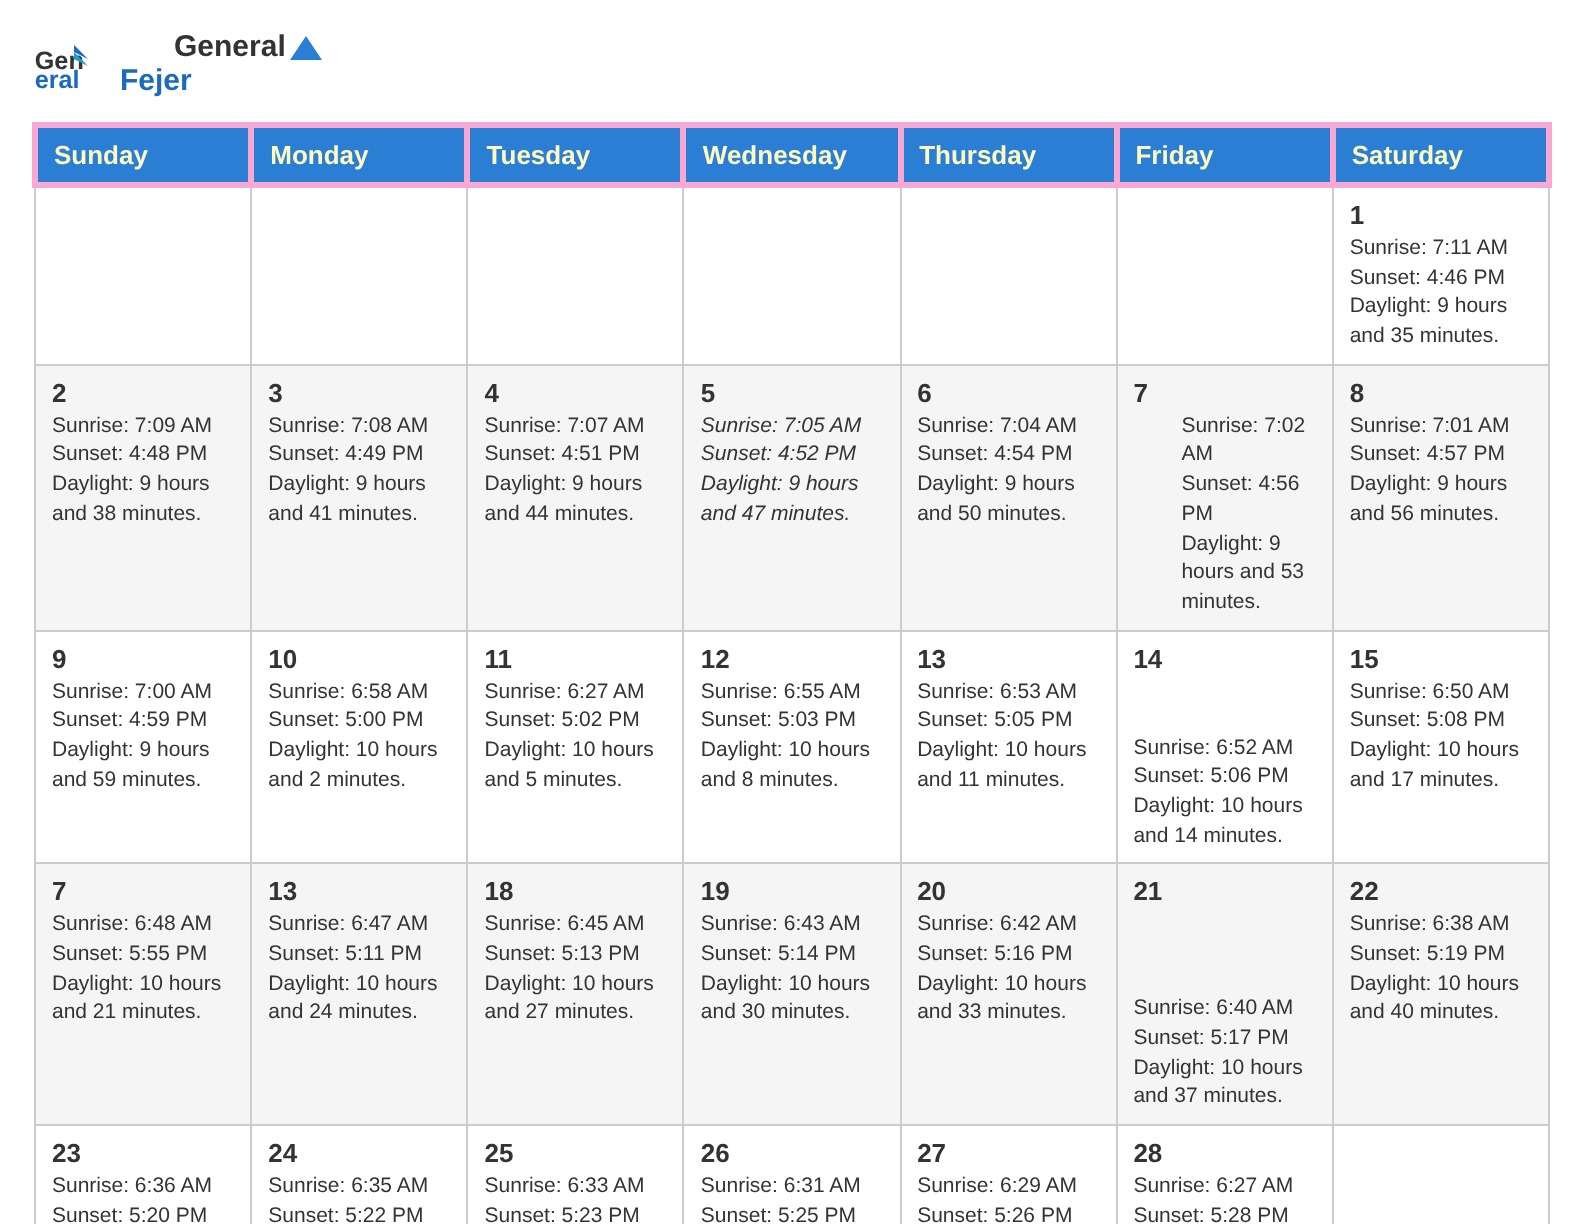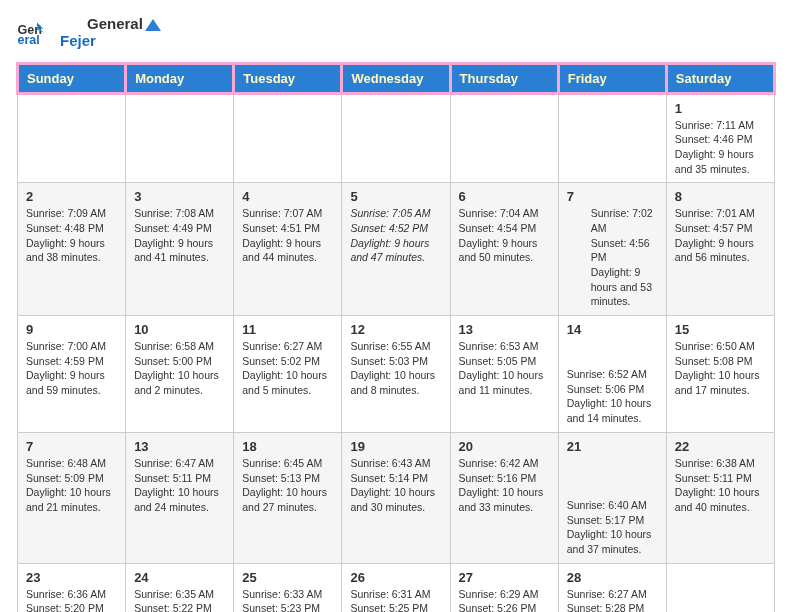--- a/index.html
+++ b/index.html
@@ -214,21 +214,21 @@
           <span class="day-num">15</span>
           <div class="day-info" style="white-space: pre-line;">Sunrise: 6:50 AM
 Sunset: 5:08 PM
 Daylight: 10 hours and 17 minutes.</div>
         </td>
       </tr>
       <tr>
         <td>
           <span class="day-num">7</span>
           <div class="day-info" style="white-space: pre-line;">Sunrise: 6:48 AM
-Sunset: 5:09 PM
+Sunset: 5:55 PM
 Daylight: 10 hours and 21 minutes.</div>
         </td>
         <td>
           <span class="day-num">13</span>
           <div class="day-info" style="white-space: pre-line;">Sunrise: 6:47 AM
 Sunset: 5:11 PM
 Daylight: 10 hours and 24 minutes.</div>
         </td>
         <td>
           <span class="day-num">18</span>
@@ -250,21 +250,21 @@
         </td>
         <td>
           <span class="day-num">21</span>
           <div class="day-info" style="white-space: pre-line; margin-top: 44px;">Sunrise: 6:40 AM
 Sunset: 5:17 PM
 Daylight: 10 hours and 37 minutes.</div>
         </td>
         <td>
           <span class="day-num">22</span>
           <div class="day-info" style="white-space: pre-line;">Sunrise: 6:38 AM
-Sunset: 5:11 PM
+Sunset: 5:19 PM
 Daylight: 10 hours and 40 minutes.</div>
         </td>
       </tr>
       <tr>
         <td>
           <span class="day-num">23</span>
           <div class="day-info" style="white-space: pre-line;">Sunrise: 6:36 AM
 Sunset: 5:20 PM
 Daylight: 10 hours and 43 minutes.</div>
         </td>

